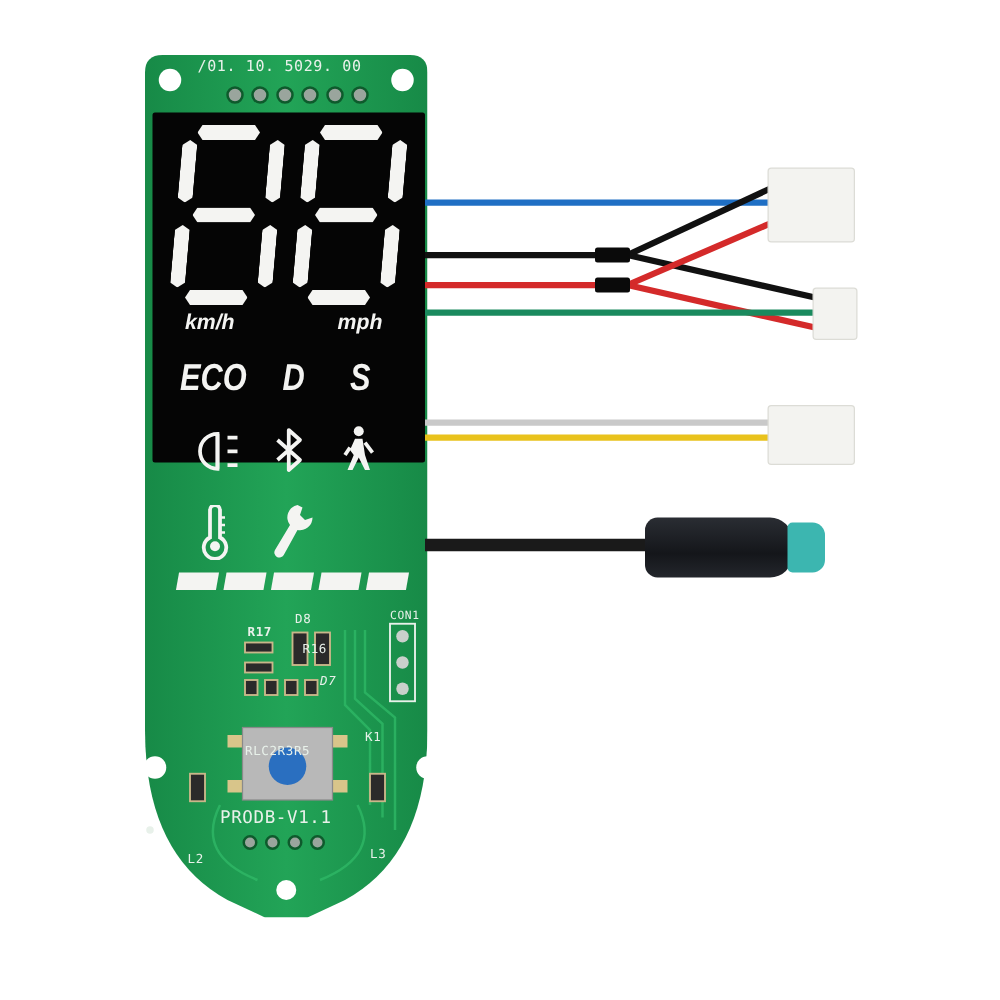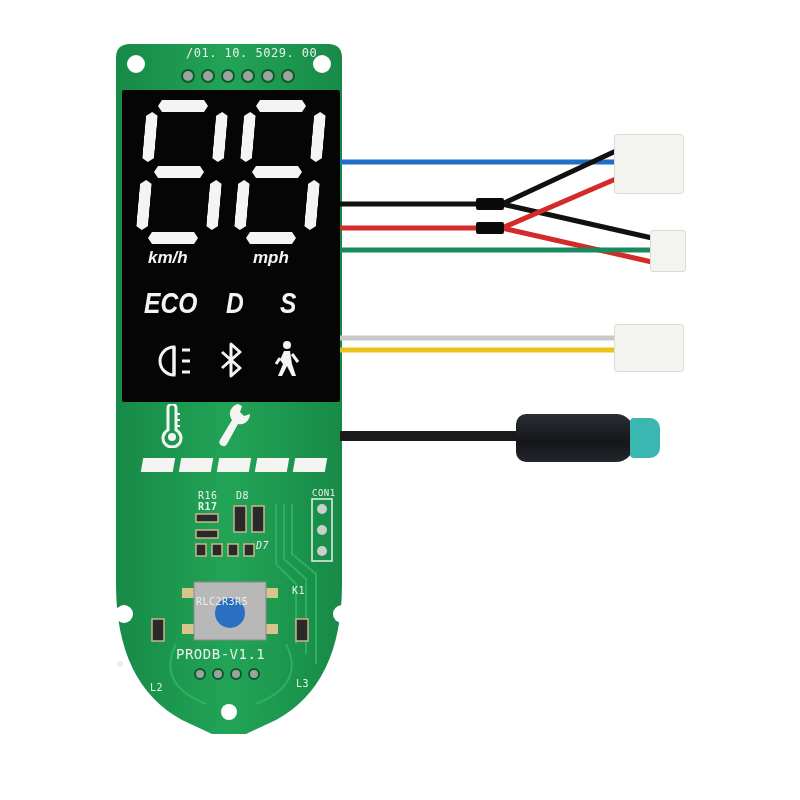--- a/index.html
+++ b/index.html
@@ -3,21 +3,21 @@
 <meta charset="utf-8">
 <style>
   html,body{margin:0;padding:0;background:#ffffff;}
   body{width:800px;height:800px;position:relative;overflow:hidden;font-family:"Liberation Sans",sans-serif;}
   .abs{position:absolute;}
   
   .pcb{position:absolute;left:116px;top:44px;width:226px;height:690px;}
   .pcb svg{position:absolute;left:0;top:0;}
   .silk{position:absolute;color:#e8f1ea;font-family:"DejaVu Sans Mono","Liberation Mono",monospace;font-size:10px;letter-spacing:0.5px;white-space:nowrap;}
   
-  .lcd{position:absolute;left:122px;top:90px;width:218px;height:312px;background:#050505;border-radius:2px;}
+  .lcd{position:absolute;left:122px;top:90px;width:218px;height:280px;background:#050505;border-radius:2px;}
   .seg{position:absolute;background:#f4f4f2;}
   .unit{position:absolute;color:#f4f4f2;font-style:italic;font-size:17px;font-weight:bold;}
   .mode{position:absolute;color:#f4f4f2;font-style:italic;font-weight:bold;font-size:30px;transform:scaleX(0.82);transform-origin:left;}
   .bar{position:absolute;top:458px;width:32px;height:14px;background:#f4f4f2;transform:skewX(-10deg);}
   .icon{position:absolute;}
 </style>
 </head>
 <body>
 
 <div class="pcb">
@@ -86,23 +86,23 @@
       <rect x="66" y="544" width="12" height="10" fill="#d8c58a"></rect>
       <rect x="150" y="544" width="12" height="10" fill="#d8c58a"></rect>
       <rect x="66" y="580" width="12" height="10" fill="#d8c58a"></rect>
       <rect x="150" y="580" width="12" height="10" fill="#d8c58a"></rect>
       <rect x="78" y="538" width="72" height="58" fill="#b8b8b8" stroke="#8a8a8a"></rect>
     </g>
   </svg>
   <div class="abs" style="left:99px;top:554px;width:30px;height:30px;border-radius:50%;background:#2a6fc0;"></div>
 </div>
 
-<div class="silk" style="left:158px;top:46px;font-size:12px;margin-left:28px;">/01. 10. 5029. 00</div>
+<div class="silk" style="left:158px;top:46px;font-size:12px;">/01. 10. 5029. 00</div>
 <div class="silk" style="left:122px;top:76px;font-size:9px;margin-top:48px;">J1</div>
-<div class="silk" style="left:198px;top:490px;">R16</div>
+<div class="silk" style="left:198px;top:514px;padding-left:44px;">R16</div>
 <div class="silk" style="left:198px;top:501px;font-weight:bold;">R17</div>
 <div class="silk" style="left:236px;top:490px;">D8</div>
 <div class="silk" style="left:256px;top:540px;font-style:italic;">D7</div>
 <div class="silk" style="left:312px;top:488px;font-size:9px;">CON1</div>
 <div class="silk" style="left:196px;top:596px;text-align:center;">RLC2R3R5</div>
 <div class="silk" style="left:292px;top:585px;">K1</div>
 <div class="silk" style="left:150px;top:682px;">L2</div>
 <div class="silk" style="left:296px;top:678px;">L3</div>
 <div class="silk" style="left:176px;top:646px;font-size:14px;">PRODB-V1.1</div>
 
@@ -121,21 +121,21 @@
   <div>
     <div class="seg" style="left:134px;top:10px;width:50px;height:12px;clip-path:polygon(8% 0,92% 0,100% 50%,92% 100%,8% 100%,0 50%);"></div>
     <div class="seg" style="left:120px;top:22px;width:12px;height:50px;clip-path:polygon(50% 0,100% 8%,100% 92%,50% 100%,0 92%,0 8%);transform:skewX(-5deg);"></div>
     <div class="seg" style="left:190px;top:22px;width:12px;height:50px;clip-path:polygon(50% 0,100% 8%,100% 92%,50% 100%,0 92%,0 8%);transform:skewX(-5deg);"></div>
     <div class="seg" style="left:130px;top:76px;width:50px;height:12px;clip-path:polygon(8% 0,92% 0,100% 50%,92% 100%,8% 100%,0 50%);"></div>
     <div class="seg" style="left:114px;top:90px;width:12px;height:50px;clip-path:polygon(50% 0,100% 8%,100% 92%,50% 100%,0 92%,0 8%);transform:skewX(-5deg);"></div>
     <div class="seg" style="left:184px;top:90px;width:12px;height:50px;clip-path:polygon(50% 0,100% 8%,100% 92%,50% 100%,0 92%,0 8%);transform:skewX(-5deg);"></div>
     <div class="seg" style="left:124px;top:142px;width:50px;height:12px;clip-path:polygon(8% 0,92% 0,100% 50%,92% 100%,8% 100%,0 50%);"></div>
   </div>
   <div class="unit" style="left:26px;top:158px;">km/h</div>
-  <div class="unit" style="left:131px;top:158px;">mph</div>
+  <div class="unit" style="left:148px;top:158px;">mph</div>
 
   <div class="mode" style="left:22px;top:196px;">ECO</div>
   <div class="mode" style="left:104px;top:196px;">D</div>
   <div class="mode" style="left:158px;top:196px;">S</div>
 
   <svg class="icon" style="left:34px;top:254px;" width="40" height="34" viewBox="0 0 40 34">
     <path d="M18 3 A14 14 0 0 0 18 31 Z" fill="none" stroke="#f4f4f2" stroke-width="3"></path>
     <line x1="18" y1="3" x2="18" y2="31" stroke="#f4f4f2" stroke-width="3"></line>
     <line x1="26" y1="6" x2="34" y2="6" stroke="#f4f4f2" stroke-width="3"></line>
     <line x1="26" y1="17" x2="34" y2="17" stroke="#f4f4f2" stroke-width="3"></line>

